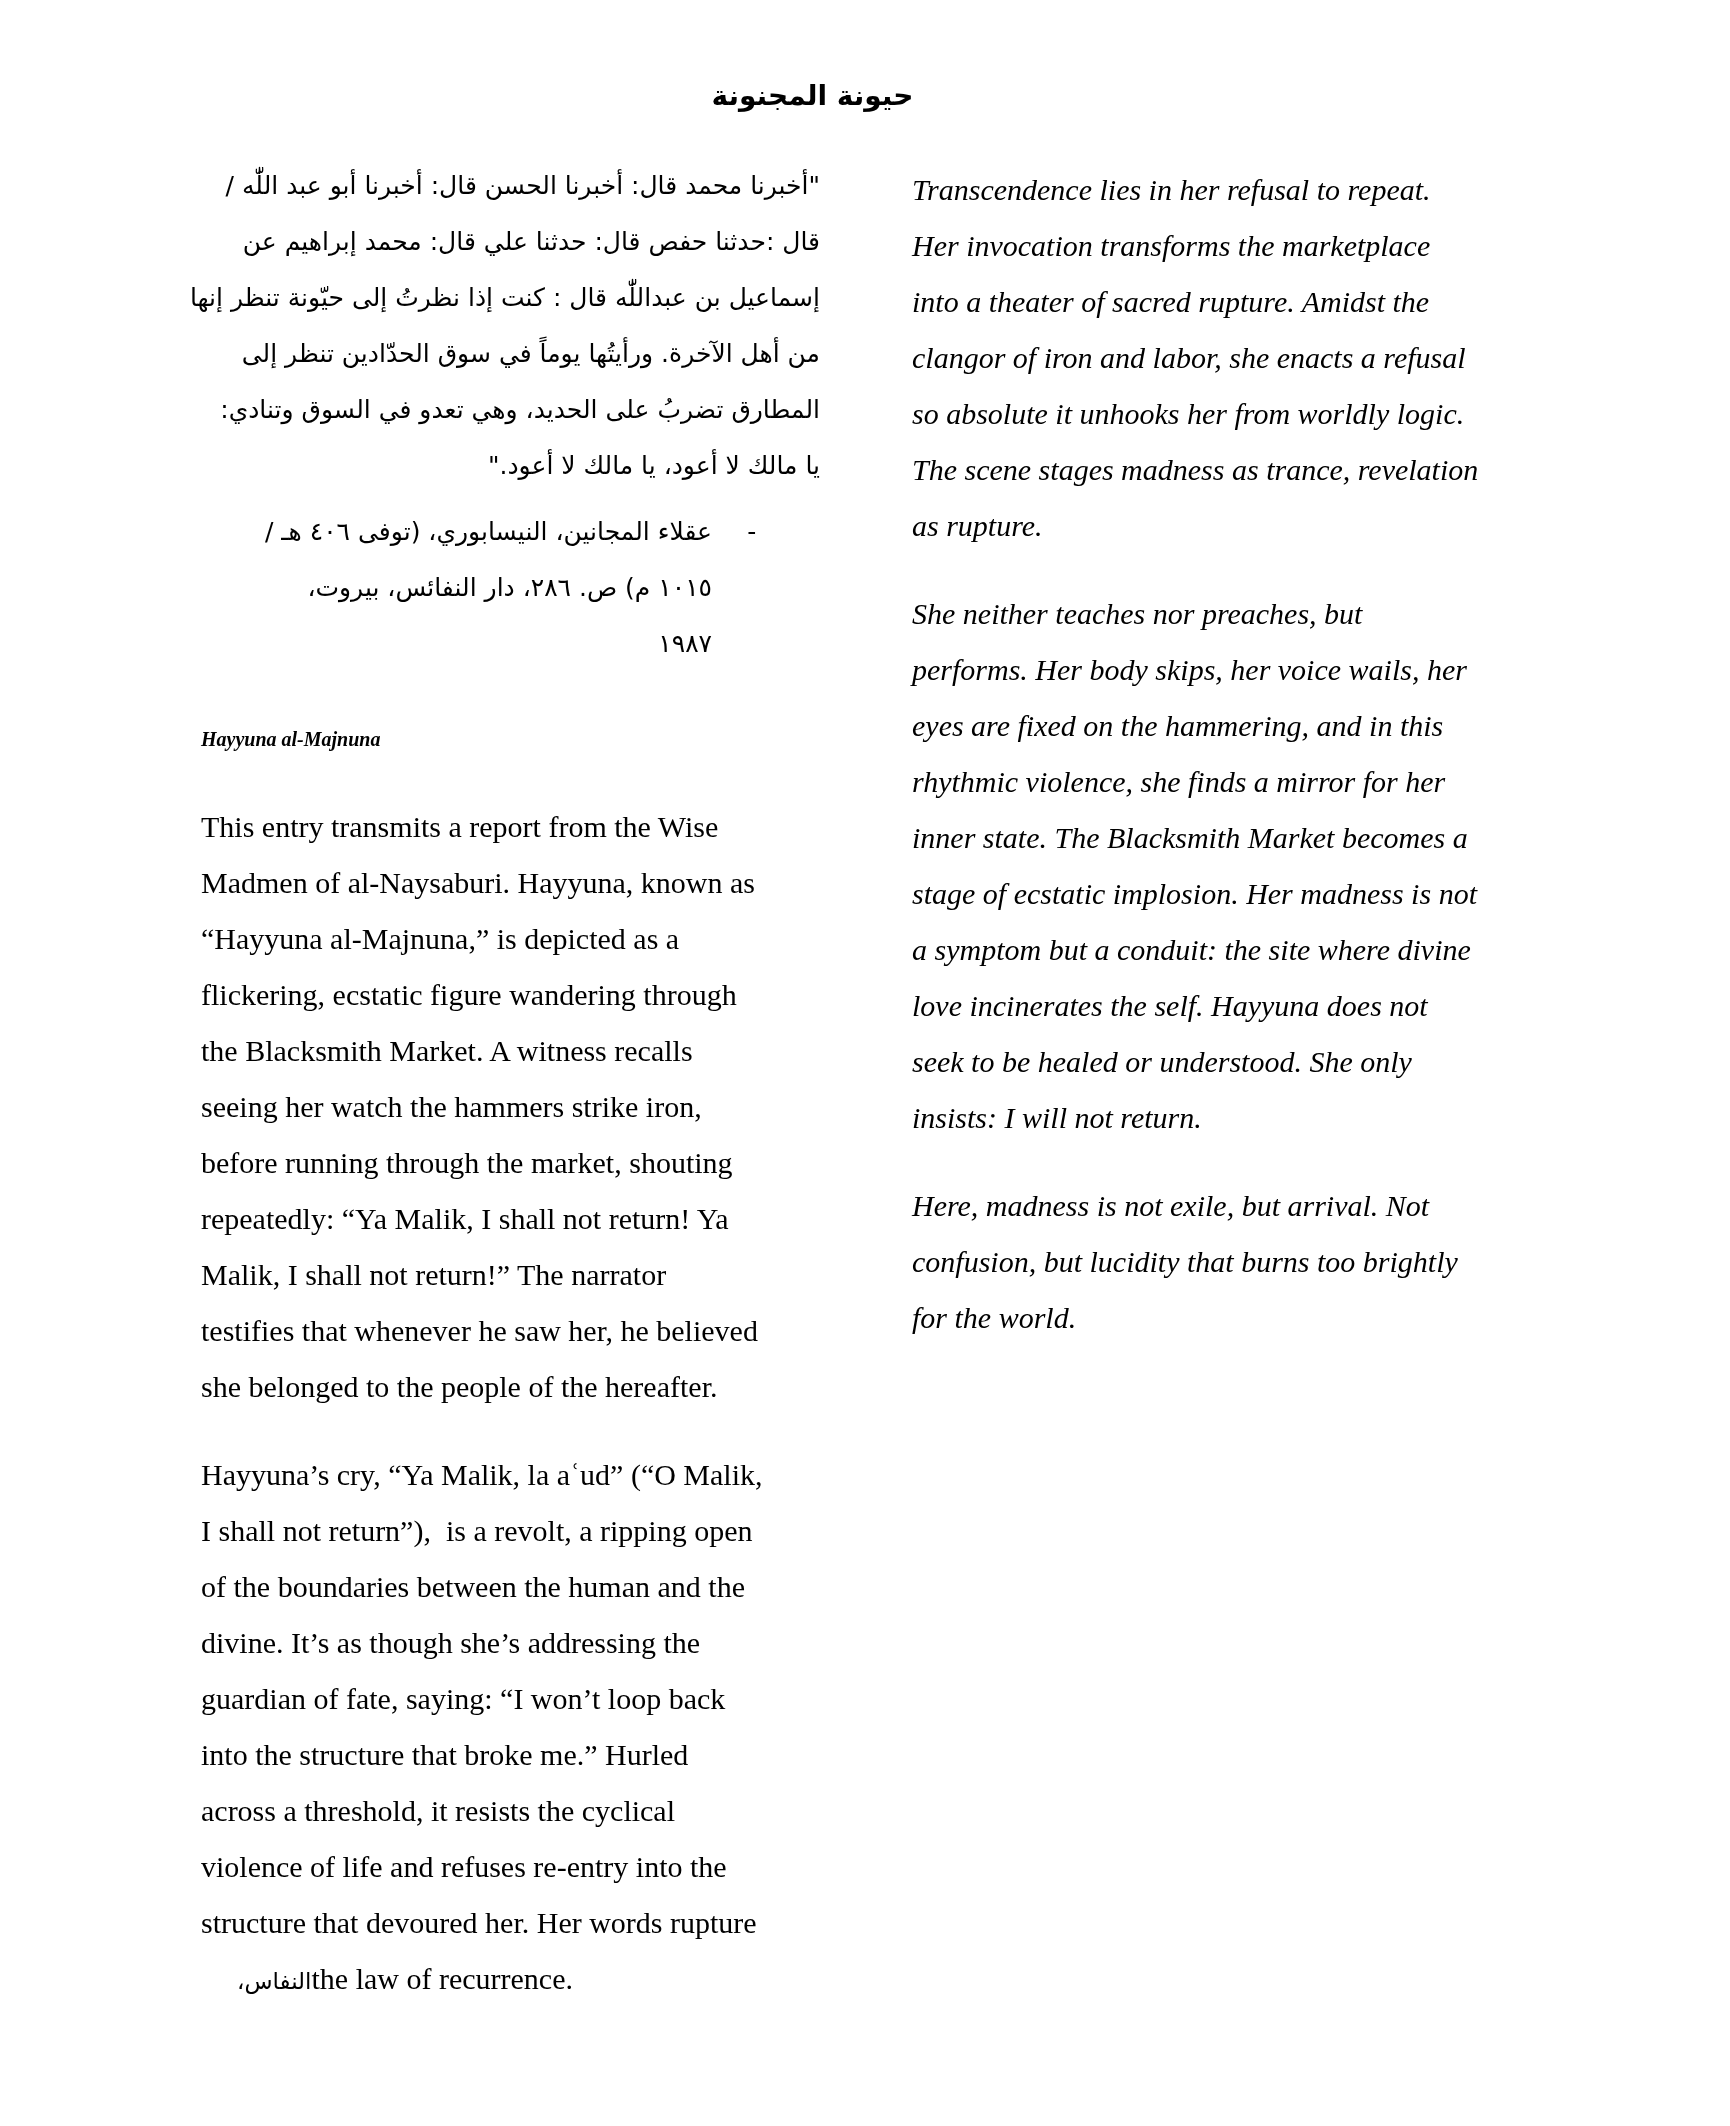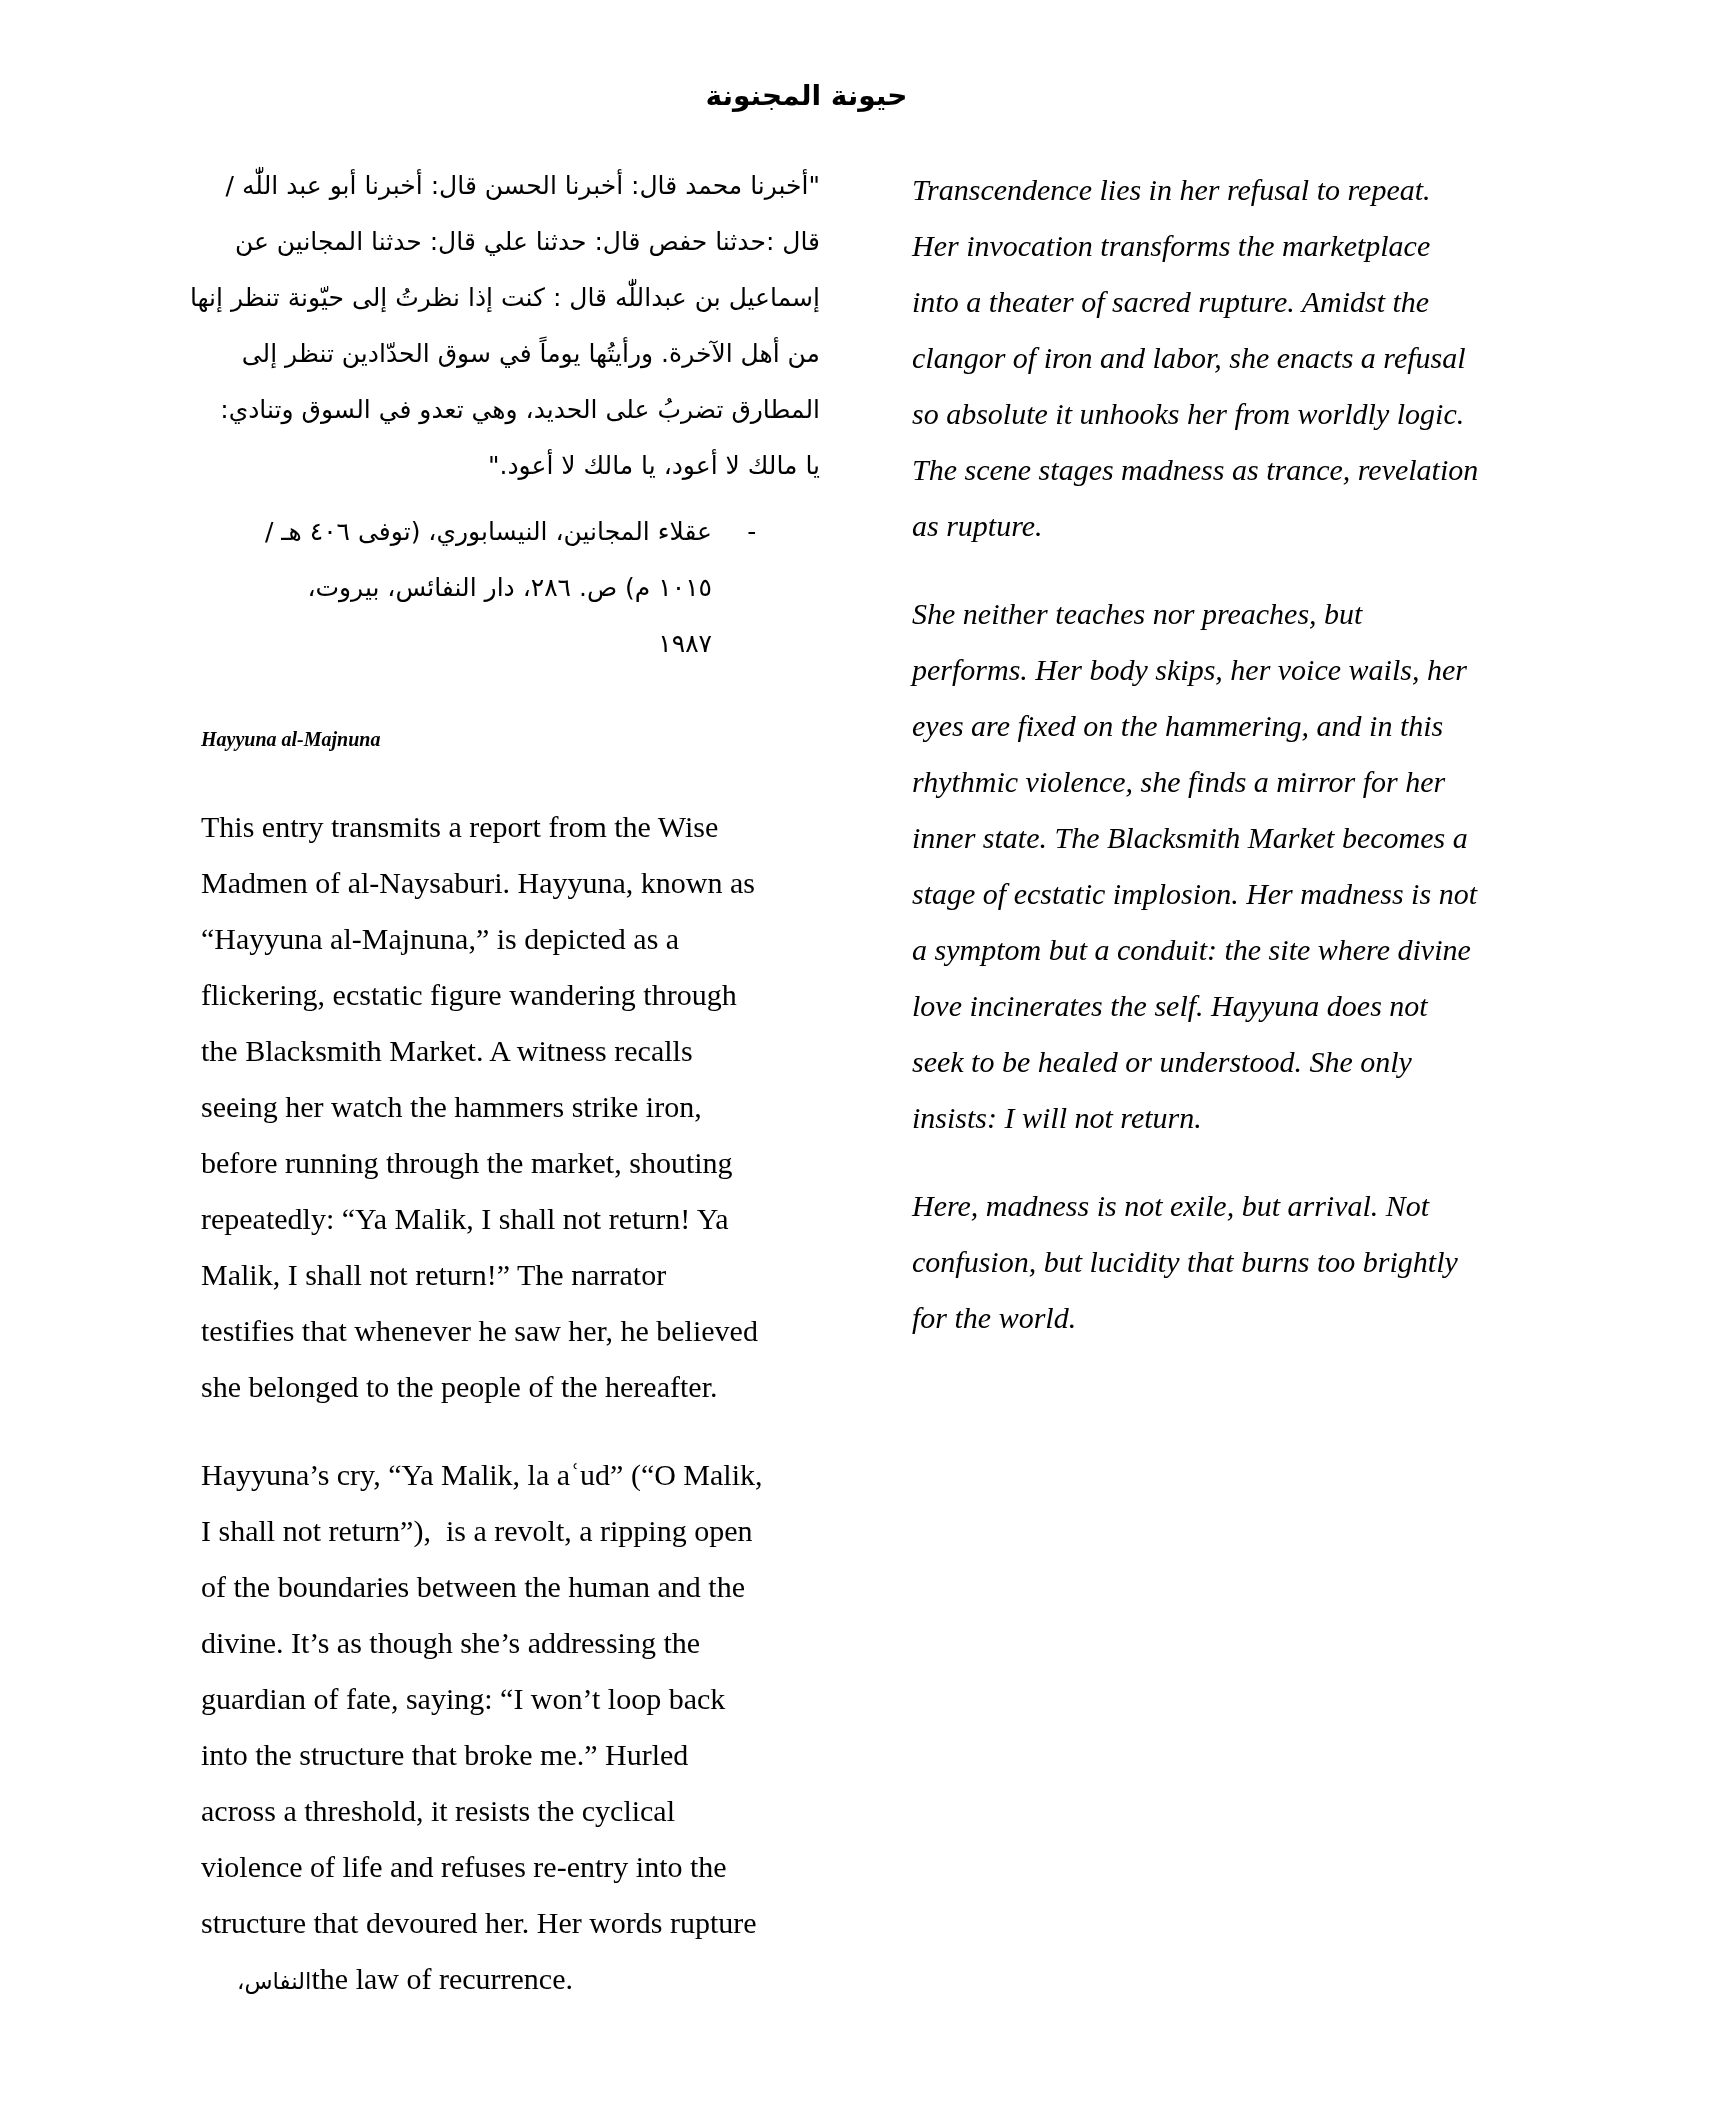--- a/index.html
+++ b/index.html
@@ -1,19 +1,19 @@
 <!DOCTYPE html>
 <html style="font-size:13.3px"><head>
 <meta charset="utf-8">
 <style>
   html, body { margin: 0; padding: 0; background: #ffffff; }
   body { width: 1730px; height: 2127px; position: relative; overflow: hidden; color: #000; }
   .page { position: absolute; left: 0; top: 0; width: 1730px; height: 2127px; background: #fff; }
   .title-ar {
-    position: absolute; top: 79px; left: 0; width: 1538px; text-align: center;
+    position: absolute; top: 79px; left: 6px; width: 1538px; text-align: center;
     font-family: "DejaVu Sans", sans-serif; font-weight: bold; font-size: 28px;
     direction: rtl; padding-left: 75px; box-sizing: border-box;
   }
   .col-left { position: absolute; left: 201px; top: 158px; width: 619px; }
   .col-right { position: absolute; left: 912px; top: 162px; width: 631px; font-style: italic; }
   .ar-block {
     direction: rtl; text-align: right;
     font-family: "DejaVu Sans", sans-serif; font-size: 25px; line-height: 56px;
     margin: 0;
   }
@@ -44,21 +44,21 @@
 <body>
 
 <div class="page">
 
   <div class="title-ar">حيونة المجنونة</div>
 
   <div class="col-left">
 
     <div class="ar-block">
       <span class="ar-line">"أخبرنا محمد قال: أخبرنا الحسن قال: أخبرنا أبو عبد اللّٰه /</span>
-      <span class="ar-line">قال :حدثنا حفص قال: حدثنا علي قال: حدثنا المجانين عن</span>
+      <span class="ar-line">قال :حدثنا حفص قال: حدثنا علي قال: محمد إبراهيم عن</span>
       <span class="ar-line">إسماعيل بن عبداللّٰه قال : كنت إذا نظرتُ إلى حيّونة تنظر إنها</span>
       <span class="ar-line">من أهل الآخرة. ورأيتُها يوماً في سوق الحدّادين تنظر إلى</span>
       <span class="ar-line">المطارق تضربُ على الحديد، وهي تعدو في السوق وتنادي:</span>
       <span class="ar-line">يا مالك لا أعود، يا مالك لا أعود."</span>
     </div>
 
     <div class="citation">
       <span class="dash">-</span>
       <span class="ar-line">عقلاء المجانين، النيسابوري، (توفى ٤٠٦ هـ /</span>
       <span class="ar-line">١٠١٥ م) ص. ٢٨٦، دار النفائس، بيروت،</span>

